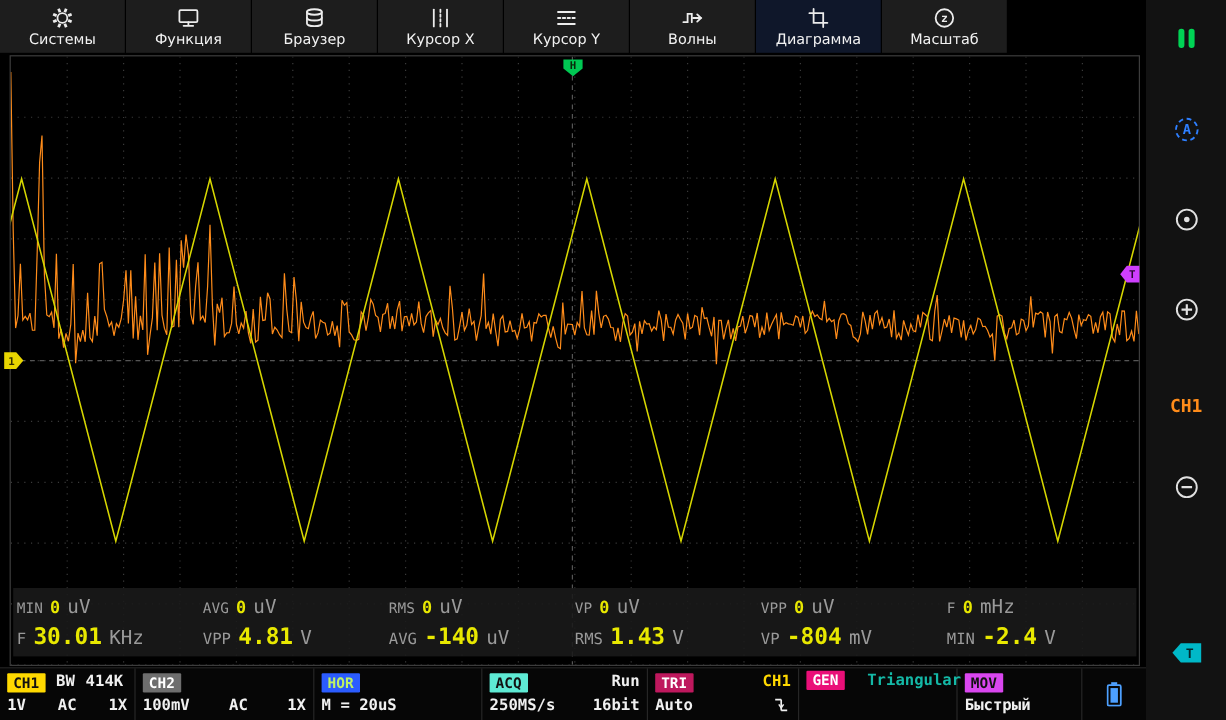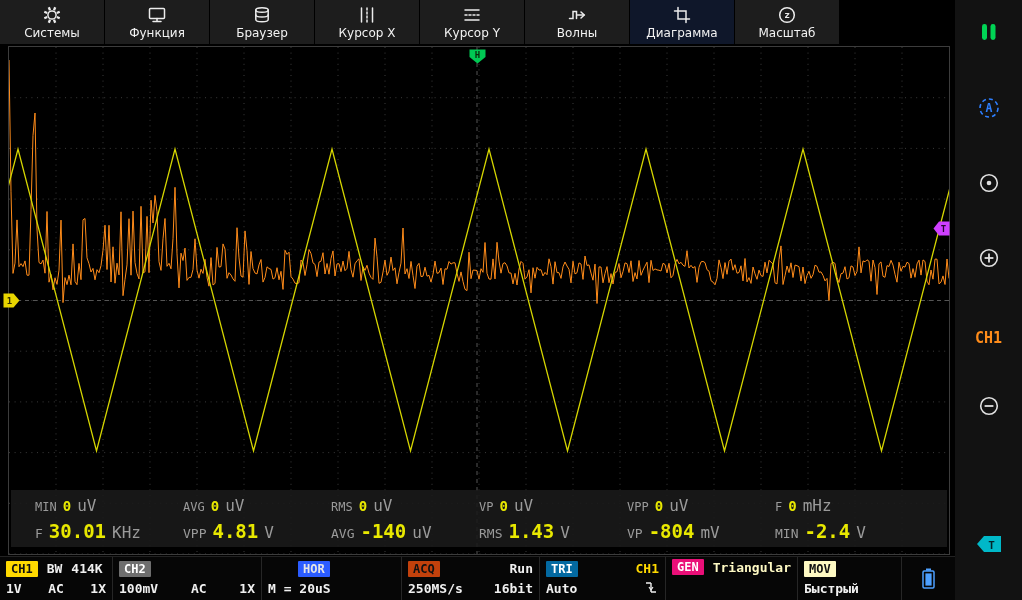--- a/index.html
+++ b/index.html
@@ -18,21 +18,21 @@
   
   #plot{position:absolute;left:8px;top:46px;width:940px;height:507px;background:#000;
         border:1px solid #3c3c3c;}
   #plot-svg{position:absolute;left:0;top:0;}
   .marker{position:absolute;width:17px;height:15px;}
   .marker svg{display:block;}
 
   
   #measure-panel{position:absolute;left:2px;right:2px;bottom:7px;height:57px;
         background:rgba(26,26,26,0.88);display:grid;grid-template-columns:repeat(6,1fr);
-        grid-template-rows:1fr 1fr;padding:3px 24px;box-sizing:border-box;align-items:center;}
+        grid-template-rows:1fr 1fr;padding:3px 3px;box-sizing:border-box;align-items:center;}
   .m-cell{display:flex;align-items:baseline;gap:6px;white-space:nowrap;}
   .m-label{color:#9a9a9a;font-size:12px;}
   .m-val{color:#e8e800;font-size:14px;font-weight:bold;}
   .m-unit{color:#9a9a9a;font-size:16px;}
   .m-row2 .m-val{font-size:19px;}
   .m-row2 .m-label{font-size:13px;}
 
   
   #sidebar{position:absolute;right:0;top:0;width:67px;height:600px;background:#121212;}
   .side-item{position:absolute;left:0;width:67px;height:40px;display:flex;
@@ -305,62 +305,62 @@
           <span class="badge" style="background: rgb(110, 110, 110); color: rgb(255, 255, 255);">CH2</span>
         </div>
         <div class="sb-row spread">
           <span class="sb-text">100mV</span>
           <span class="sb-text">AC</span>
           <span class="sb-text">1X</span>
         </div>
       </div>
       <div class="sb-group" style="width: 140px;">
         <div class="sb-row">
-          <span class="badge" style="background: rgb(43, 92, 255); color: #e5e5e5; margin-left: 30px;">HOR</span>
+          <span class="badge" style="background: rgb(43, 92, 255); color: #bef264;">HOR</span>
         </div>
         <div class="sb-row">
           <span class="sb-text">M = 20uS</span>
         </div>
       </div>
       <div class="sb-group" style="width: 138px;">
         <div class="sb-row">
-          <span class="badge" style="background: #c2410c; color: rgb(17, 17, 17);">ACQ</span>
+          <span class="badge" style="background: #5eead4; color: rgb(17, 17, 17);">ACQ</span>
           <span class="sb-text" style="margin-left: auto;">Run</span>
         </div>
         <div class="sb-row spread">
           <span class="sb-text">250MS/s</span>
           <span class="sb-text">16bit</span>
         </div>
       </div>
       <div class="sb-group" style="width: 126px;">
         <div class="sb-row">
-          <span class="badge" style="background: #0369a1; color: rgb(255, 255, 255);">TRI</span>
+          <span class="badge" style="background: #be185d; color: rgb(255, 255, 255);">TRI</span>
           <span class="sb-text" style="color: rgb(255, 217, 0); margin-left: auto;">CH1</span>
         </div>
         <div class="sb-row spread">
           <span class="sb-text">Auto</span>
           <span><svg width="15" height="16" viewBox="0 0 15 16">
               <path d="M2,4 h5 M7,4 v9 M7,13 h5" stroke="#f0f0f0" stroke-width="1.4" fill="none"></path>
               <path d="M5,8 l2,3 l2,-3" stroke="#f0f0f0" stroke-width="1.2" fill="none"></path>
             </svg></span>
         </div>
       </div>
       <div class="sb-group" style="width: 132px; gap: 26px;">
         <div class="sb-row">
           <span class="badge" style="background: rgb(234, 15, 120); color: rgb(255, 255, 255);">GEN</span>
-          <span class="sb-text" style="color: #fef9c3;">Triangular</span>
+          <span class="sb-text" style="color: #14b8a6; margin-left: 10px;">Triangular</span>
         </div>
         <div class="sb-row spread">
           <span class="sb-text">5V</span>
           <span class="sb-text">30KHz</span>
         </div>
       </div>
       <div class="sb-group" style="width: 104px;">
         <div class="sb-row">
-          <span class="badge" style="background: #fef9c3; color: rgb(17, 17, 17);">MOV</span>
+          <span class="badge" style="background: #d946ef; color: rgb(17, 17, 17);">MOV</span>
         </div>
         <div class="sb-row">
           <span class="sb-text">Быстрый</span>
         </div>
       </div>
       <div class="sb-batt">
         <svg width="13" height="21" viewBox="0 0 13 21">
           <rect x="4" y="0.5" width="5" height="2.2" fill="#4da0ff"></rect>
           <rect x="1" y="3" width="11" height="17" rx="1.2" stroke="#4da0ff" stroke-width="1.5" fill="none"></rect>
           <rect x="3.4" y="5.4" width="6.2" height="12.2" fill="#4da0ff"></rect>

